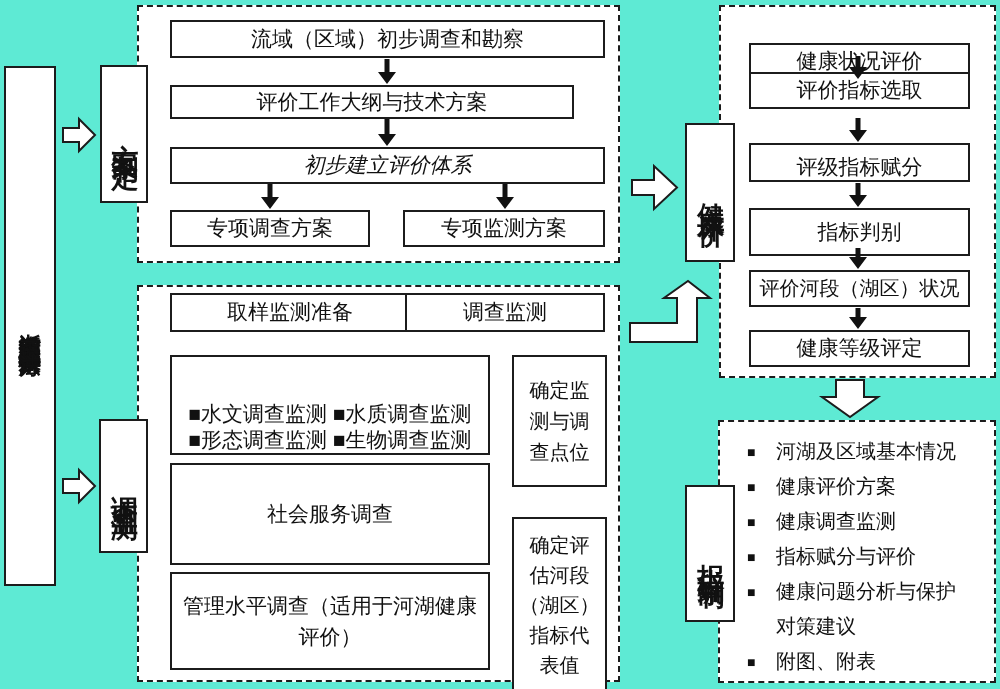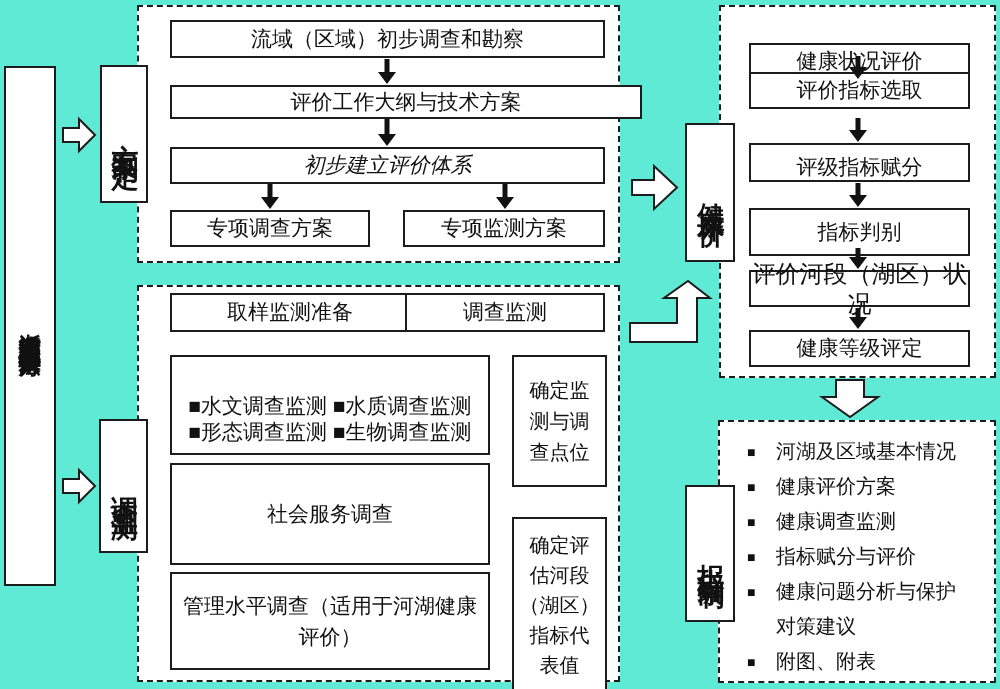--- a/index.html
+++ b/index.html
@@ -7,21 +7,21 @@
           font-family:"Liberation Sans",sans-serif;color:#111;overflow:hidden;}
   .dashed{position:absolute;box-sizing:border-box;border:2px dashed #1c1c1c;background:#fff;}
   .box{position:absolute;box-sizing:border-box;border:2px solid #1c1c1c;background:#fff;
        display:flex;align-items:center;justify-content:center;text-align:center;
        font-size:21px;line-height:1.25;z-index:2;}
   .vlabel{writing-mode:vertical-rl;text-orientation:upright;font-weight:bold;
           font-size:27px;letter-spacing:6px;z-index:3;}
   .vtitle{writing-mode:vertical-rl;text-orientation:upright;font-weight:bold;
           font-size:22px;letter-spacing:1px;z-index:3;}
   .pre{white-space:pre-line;}
-  .cat-box{flex-direction:column;justify-content:flex-end;padding-bottom:8px;}
+  .cat-box{flex-direction:column;justify-content:flex-end;}
   .arrow-layer{position:absolute;left:0;top:0;z-index:4;pointer-events:none;}
   .report-list{position:absolute;left:747px;top:434px;width:244px;z-index:2;}
   .report-row{display:flex;align-items:center;height:35px;font-size:20px;}
   .report-row .bullet{width:15px;font-size:14px;line-height:1;margin-right:14px;flex:0 0 auto;}
   .report-row.cont .bullet{visibility:hidden;}
 </style>
 </head>
 <body>
 
 <div class="canvas">
@@ -44,21 +44,21 @@
   <div class="box vlabel" style="left:685px;top:123px;width:50px;height:139px;">
     <span>健康评价</span>
   </div>
   <div class="box vlabel" style="left:685px;top:485px;width:50px;height:137px;">
     <span>报告编制</span>
   </div>
 
   <div class="box" style="left:170px;top:20px;width:435px;height:38px;">
     <span>流域（区域）初步调查和勘察</span>
   </div>
-  <div class="box" style="left:170px;top:85px;width:472px;height:34px;">
+  <div class="box" style="left:170px;top:85px;width:404px;height:34px;">
     <span>评价工作大纲与技术方案</span>
   </div>
   <div class="box" style="left:170px;top:147px;width:435px;height:37px;font-style:italic;">
     <span>初步建立评价体系</span>
   </div>
   <div class="box" style="left:170px;top:210px;width:200px;height:37px;">
     <span>专项调查方案</span>
   </div>
   <div class="box" style="left:403px;top:210px;width:202px;height:37px;">
     <span>专项监测方案</span>
@@ -99,21 +99,21 @@
   </div>
   <div class="box" style="left:749px;top:72px;width:221px;height:37px;">
     <span>评价指标选取</span>
   </div>
   <div class="box" style="left:749px;top:143px;width:221px;height:39px;align-items:flex-end;">
     <span>评级指标赋分</span>
   </div>
   <div class="box" style="left:749px;top:208px;width:221px;height:48px;">
     <span>指标判别</span>
   </div>
-  <div class="box" style="left:749px;top:270px;width:221px;height:37px;font-size:24px;justify-content:center;">
+  <div class="box" style="left:749px;top:270px;width:221px;height:37px;font-size:20px;justify-content:center;">
     <span>评价河段（湖区）状况</span>
   </div>
   <div class="box" style="left:749px;top:330px;width:221px;height:37px;">
     <span>健康等级评定</span>
   </div>
 
   <div class="report-list">
     <div class="report-row">
       <span class="bullet">■</span>
       <span>河湖及区域基本情况</span>

